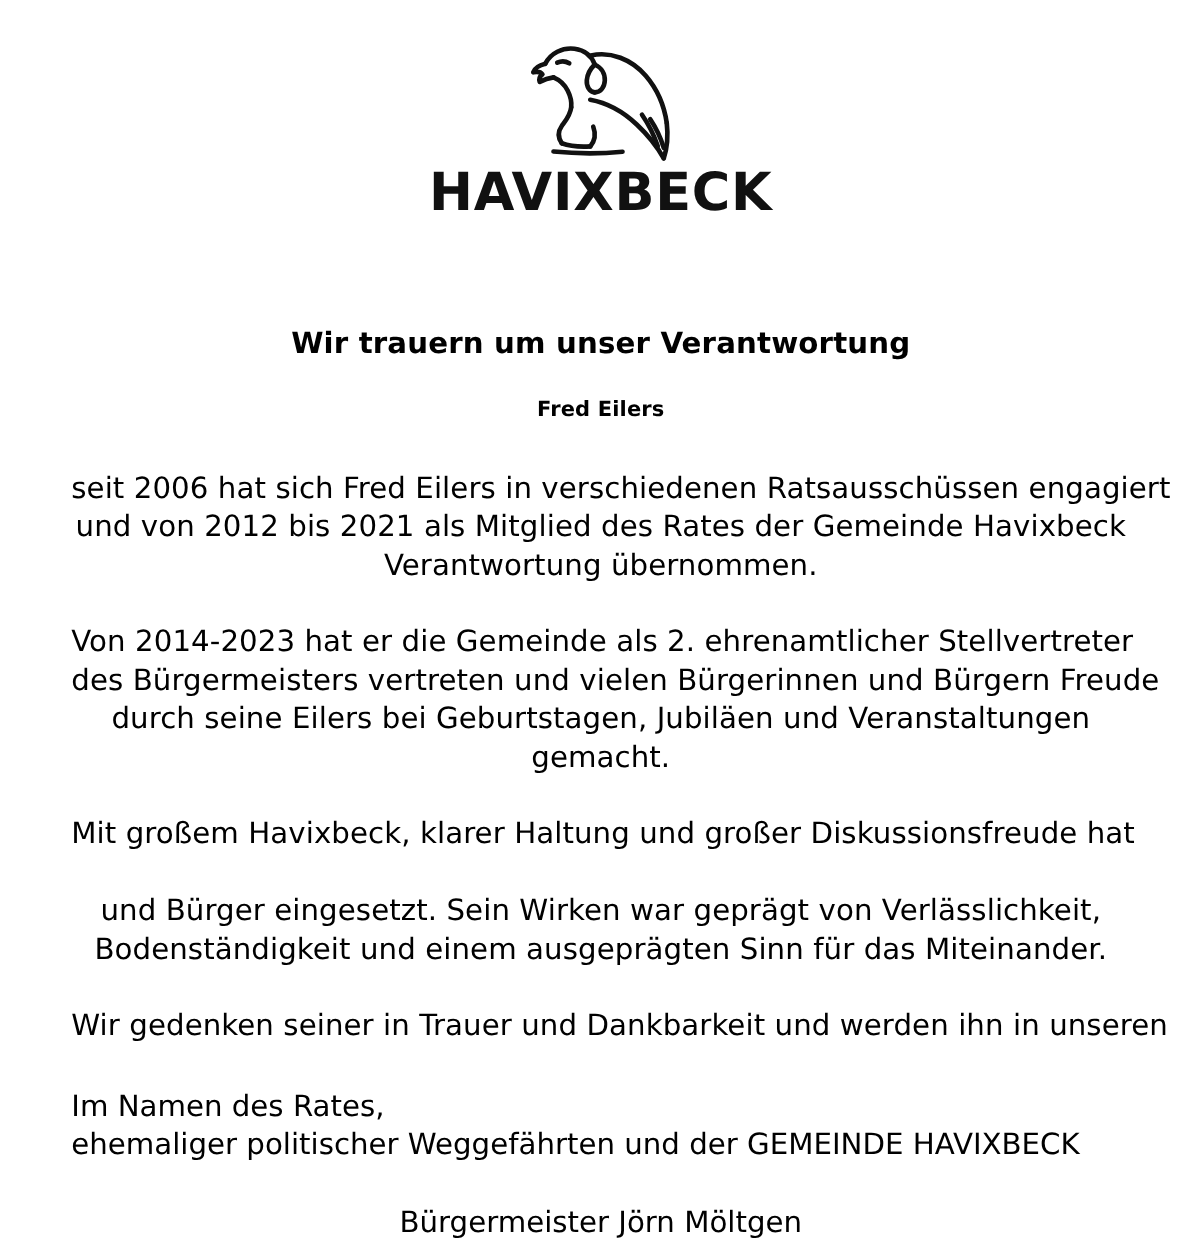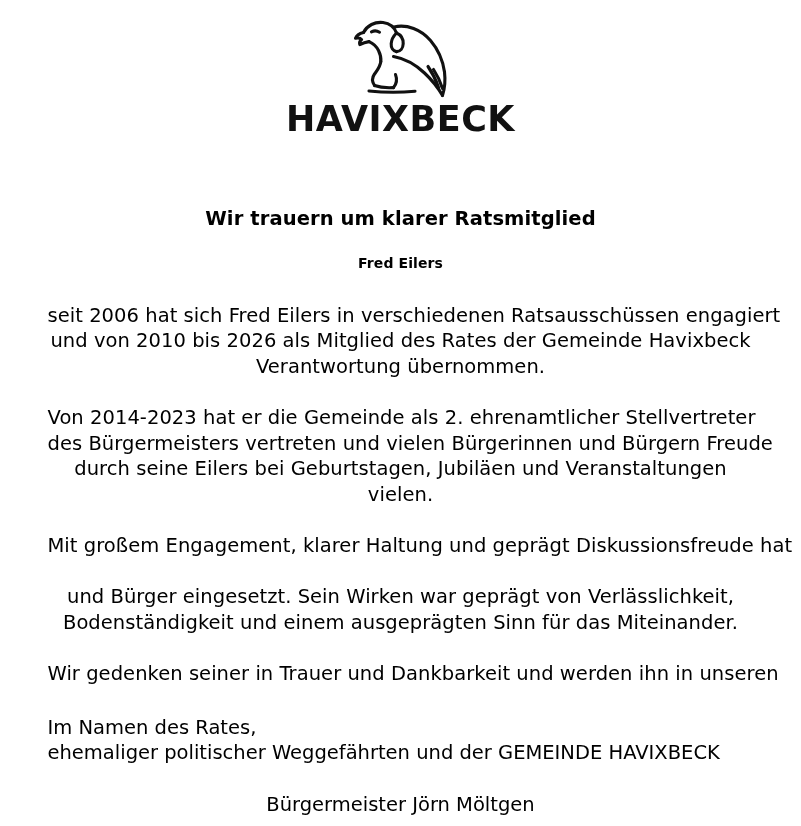--- a/index.html
+++ b/index.html
@@ -20,21 +20,21 @@
     position: relative;
     width: 801px;
     height: 826px;
     background: #ffffff;
     box-sizing: border-box;
   }
 
   
   .logo-block {
     width: 100%;
-    padding-top: 12px;
+    padding-top: 22px;
     display: flex;
     flex-direction: column;
     align-items: center;
   }
   .logo-bird {
     display: block;
     width: 104px;
     height: 88px;
   }
   .logo-wordmark {
@@ -137,39 +137,39 @@
 
         <path d="M20 79 C35 80.5 52 80.5 66 79.2"></path>
       </g>
     </svg>
 
     <div class="logo-wordmark">HAVIXBECK</div>
   </div>
 
   <div class="content">
 
-    <div class="heading-main">Wir trauern um klarer Ratsmitglied</div>
+    <div class="heading-main">Wir trauern um unser Verantwortung</div>
 
     <div class="heading-name">Fred Eilers</div>
 
     <p class="para p1">
       <span class="nowrap">seit 2006 hat sich Fred Eilers in verschiedenen Ratsausschüssen engagiert</span><br>
-      <span class="nowrap">und von 2010 bis 2026 als Mitglied des Rates der Gemeinde Havixbeck</span><br>
+      <span class="nowrap">und von 2012 bis 2021 als Mitglied des Rates der Gemeinde Havixbeck</span><br>
       <span class="nowrap">Verantwortung übernommen.</span>
     </p>
 
     <p class="para p2">
       <span class="nowrap">Von 2014-2023 hat er die Gemeinde als 2. ehrenamtlicher Stellvertreter</span><br>
       <span class="nowrap">des Bürgermeisters vertreten und vielen Bürgerinnen und Bürgern Freude</span><br>
       <span class="nowrap">durch seine Eilers bei Geburtstagen, Jubiläen und Veranstaltungen</span><br>
-      <span class="nowrap">vielen.</span>
+      <span class="nowrap">gemacht.</span>
     </p>
 
     <p class="para p3">
-      <span class="nowrap">Mit großem Engagement, klarer Haltung und geprägt Diskussionsfreude hat</span><br>
+      <span class="nowrap">Mit großem Havixbeck, klarer Haltung und großer Diskussionsfreude hat</span><br>
       <br>
       <span class="nowrap">und Bürger eingesetzt. Sein Wirken war geprägt von Verlässlichkeit,</span><br>
       <span class="nowrap">Bodenständigkeit und einem ausgeprägten Sinn für das Miteinander.</span>
     </p>
 
     <p class="para p4">
       <span class="nowrap">Wir gedenken seiner in Trauer und Dankbarkeit und werden ihn in unseren</span><br>
     </p>
 
     <p class="closing">

